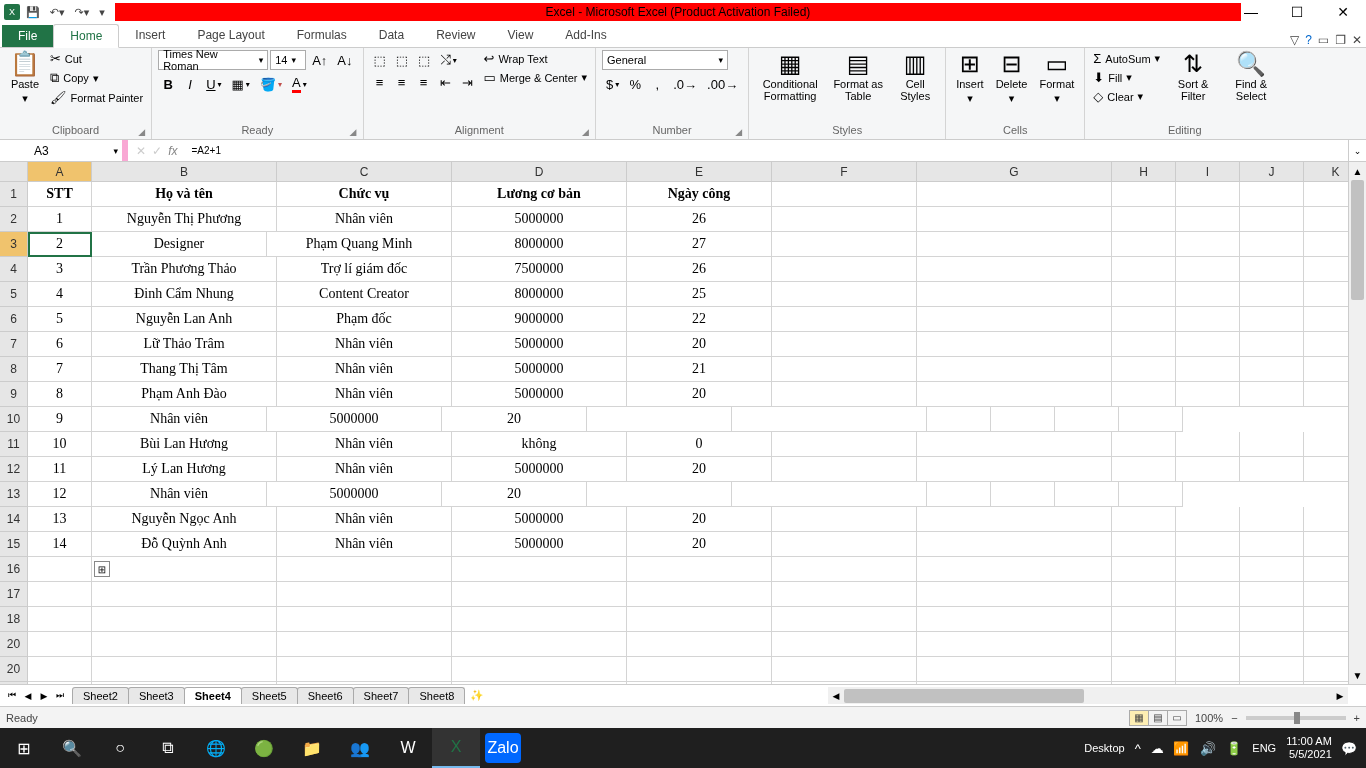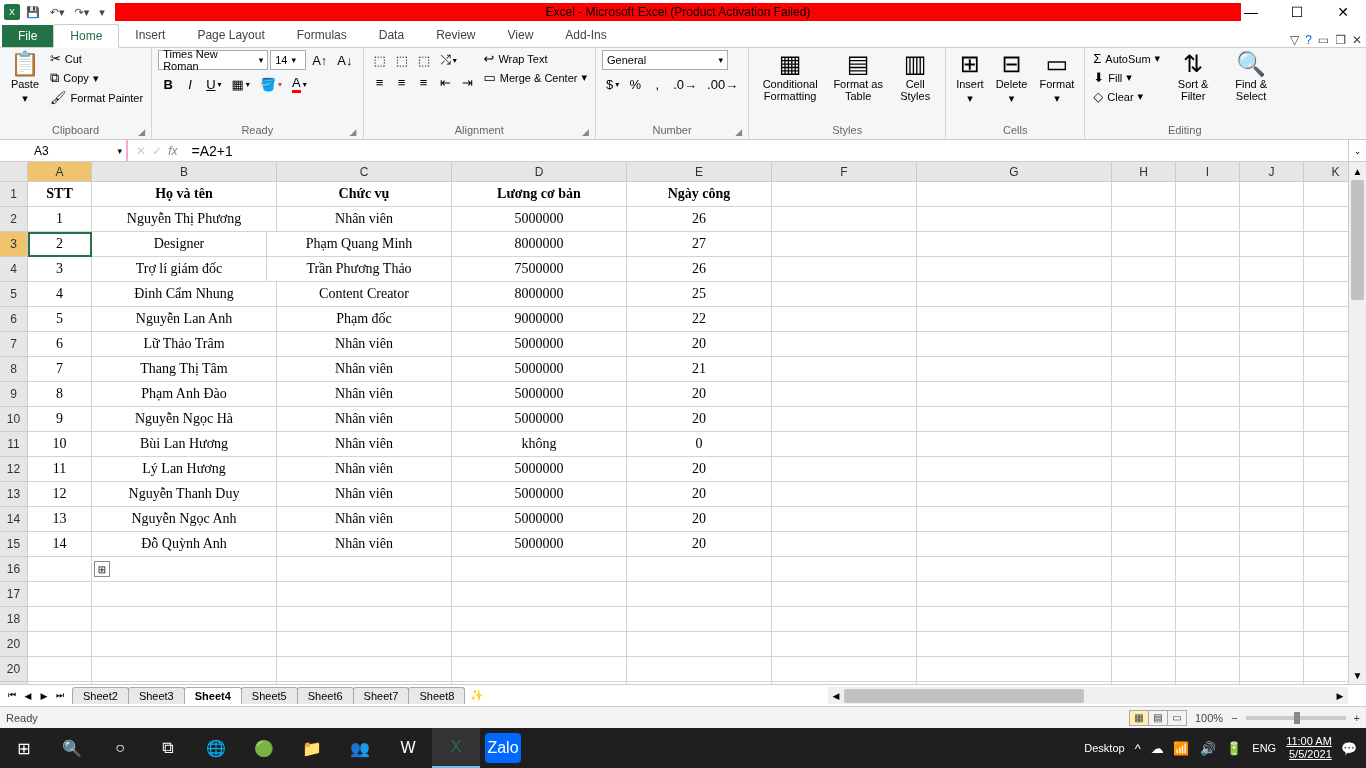--- a/index.html
+++ b/index.html
@@ -35,25 +35,25 @@
 .stack-row { display: flex; align-items: center; gap: 4px; font-size: 11px; cursor: pointer; padding: 1px 2px; white-space: nowrap; }
 .stack-row .ico { font-size: 13px; }
 .combo { border: 1px solid #ababab; background: #fff; height: 20px; display: flex; align-items: center; padding: 0 4px; font-size: 11px; }
 .combo .caret { margin-left: 4px; font-size: 9px; }
 .btn-row { display: flex; gap: 2px; }
 .tool-btn { min-width: 20px; height: 20px; border: 1px solid transparent; display: flex; align-items: center; justify-content: center; cursor: pointer; font-size: 13px; padding: 0 3px; }
 .tool-btn .caret { font-size: 8px; margin-left: 2px; }
 
 
 .formula-bar { height: 22px; display: flex; border-bottom: 1px solid #ccc; align-items: stretch; }
-.name-box { width: 100px; border-right: 2px solid #f9a8d4; display: flex; align-items: center; padding: 0 6px; background: #fff; position: relative; margin-left: 28px; }
+.name-box { width: 100px; border-right: 6px solid #f9a8d4; display: flex; align-items: center; padding: 0 6px; background: #fff; position: relative; margin-left: 28px; }
 .name-box .caret { position: absolute; right: 4px; font-size: 9px; }
 .fx-area { display: flex; align-items: center; flex: 1; }
 .fx-btns { display: flex; align-items: center; gap: 6px; padding: 0 8px; color: #888; }
-.fx-input { flex: 1; padding: 0 6px; font-size: 14px; display: flex; align-items: center; }
+.fx-input { flex: 1; padding: 0 6px; font-size: 10px; display: flex; align-items: center; }
 .fb-expand { width: 18px; border-left: 1px solid #ccc; display: flex; align-items: center; justify-content: center; font-size: 9px; cursor: pointer; }
 
 
 .grid-wrap { position: relative; height: 522px; overflow: hidden; }
 .corner { position: absolute; left: 0; top: 0; width: 28px; height: 20px; background: #e6e6e6; border-right: 1px solid #ccc; border-bottom: 1px solid #ccc; }
 .col-headers { position: absolute; left: 28px; top: 0; height: 20px; display: flex; }
 .col-h { background: #e6e6e6; border-right: 1px solid #ccc; border-bottom: 1px solid #ccc; display: flex; align-items: center; justify-content: center; font-size: 12px; color: #333; }
 .col-h.sel { background: #f0c36d; }
 .row-headers { position: absolute; left: 0; top: 20px; width: 28px; }
 .row-h { height: 25px; background: #e6e6e6; border-right: 1px solid #ccc; border-bottom: 1px solid #ccc; display: flex; align-items: center; justify-content: center; font-size: 12px; color: #333; }
@@ -91,21 +91,21 @@
 .zoom-slider { width: 100px; height: 4px; background: #ccc; position: relative; }
 .zoom-slider .zthumb { position: absolute; left: 48px; top: -4px; width: 6px; height: 12px; background: #888; }
 
 
 .taskbar { height: 40px; background: #1f1f1f; display: flex; align-items: center; justify-content: space-between; color: #fff; }
 .taskbar-left { display: flex; align-items: center; gap: 0; }
 .task-btn { width: 48px; height: 40px; display: flex; align-items: center; justify-content: center; cursor: pointer; font-size: 16px; }
 .task-btn.active { border-bottom: 2px solid #76b9ed; background: #333; }
 .taskbar-right { display: flex; align-items: center; gap: 10px; padding-right: 8px; font-size: 11px; }
 .tray-ico { font-size: 13px; cursor: pointer; }
-.clock { text-align: right; line-height: 1.2; text-decoration: underline; }
+.clock { text-align: right; line-height: 1.2; }
 </style>
 </head>
 <body>
 
 <div class="titlebar">
   <div class="titlebar-left">
     <div class="xl-icon">X</div>
     <span class="qat-btn">💾</span>
     <span class="qat-btn">↶▾</span>
     <span class="qat-btn">↷▾</span>
@@ -413,22 +413,22 @@
         <div class="cell" style="width: 145px;">27</div>
         <div class="cell" style="width: 145px;"></div>
         <div class="cell" style="width: 195px;"></div>
         <div class="cell" style="width: 64px;"></div>
         <div class="cell" style="width: 64px;"></div>
         <div class="cell" style="width: 64px;"></div>
         <div class="cell" style="width: 64px;"></div>
       </div>
       <div class="row">
         <div class="cell" style="width: 64px;">3</div>
+        <div class="cell" style="width: 185px;">Trần Phương Thảo</div>
         <div class="cell" style="width: 175px;">Trợ lí giám đốc</div>
-        <div class="cell" style="width: 185px;">Trần Phương Thảo</div>
         <div class="cell" style="width: 175px;">7500000</div>
         <div class="cell" style="width: 145px;">26</div>
         <div class="cell" style="width: 145px;"></div>
         <div class="cell" style="width: 195px;"></div>
         <div class="cell" style="width: 64px;"></div>
         <div class="cell" style="width: 64px;"></div>
         <div class="cell" style="width: 64px;"></div>
         <div class="cell" style="width: 64px;"></div>
       </div>
       <div class="row">
@@ -491,21 +491,20 @@
         <div class="cell" style="width: 145px;">20</div>
         <div class="cell" style="width: 145px;"></div>
         <div class="cell" style="width: 195px;"></div>
         <div class="cell" style="width: 64px;"></div>
         <div class="cell" style="width: 64px;"></div>
         <div class="cell" style="width: 64px;"></div>
         <div class="cell" style="width: 64px;"></div>
       </div>
       <div class="row">
         <div class="cell" style="width: 64px;">9</div>
-        <div class="cell" style="width: 185px;">Nguyễn Ngọc Hà</div>
         <div class="cell" style="width: 175px;">Nhân viên</div>
         <div class="cell" style="width: 175px;">5000000</div>
         <div class="cell" style="width: 145px;">20</div>
         <div class="cell" style="width: 145px;"></div>
         <div class="cell" style="width: 195px;"></div>
         <div class="cell" style="width: 64px;"></div>
         <div class="cell" style="width: 64px;"></div>
         <div class="cell" style="width: 64px;"></div>
         <div class="cell" style="width: 64px;"></div>
       </div>
@@ -530,21 +529,20 @@
         <div class="cell" style="width: 145px;">20</div>
         <div class="cell" style="width: 145px;"></div>
         <div class="cell" style="width: 195px;"></div>
         <div class="cell" style="width: 64px;"></div>
         <div class="cell" style="width: 64px;"></div>
         <div class="cell" style="width: 64px;"></div>
         <div class="cell" style="width: 64px;"></div>
       </div>
       <div class="row">
         <div class="cell" style="width: 64px;">12</div>
-        <div class="cell" style="width: 185px;">Nguyễn Thanh Duy</div>
         <div class="cell" style="width: 175px;">Nhân viên</div>
         <div class="cell" style="width: 175px;">5000000</div>
         <div class="cell" style="width: 145px;">20</div>
         <div class="cell" style="width: 145px;"></div>
         <div class="cell" style="width: 195px;"></div>
         <div class="cell" style="width: 64px;"></div>
         <div class="cell" style="width: 64px;"></div>
         <div class="cell" style="width: 64px;"></div>
         <div class="cell" style="width: 64px;"></div>
       </div>

